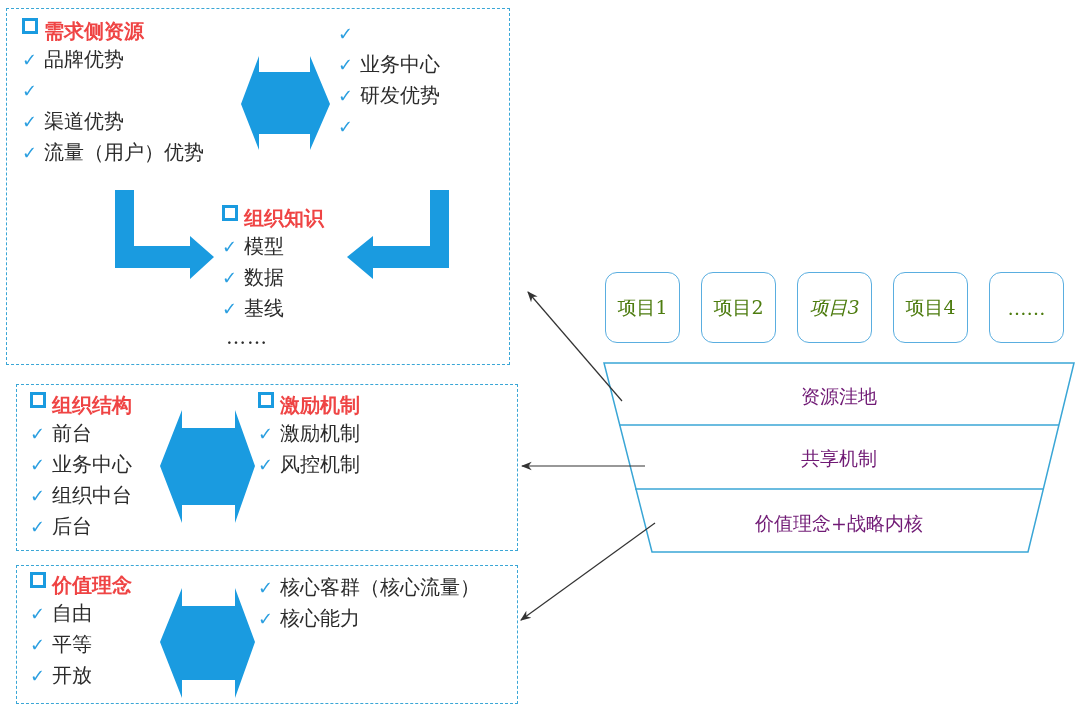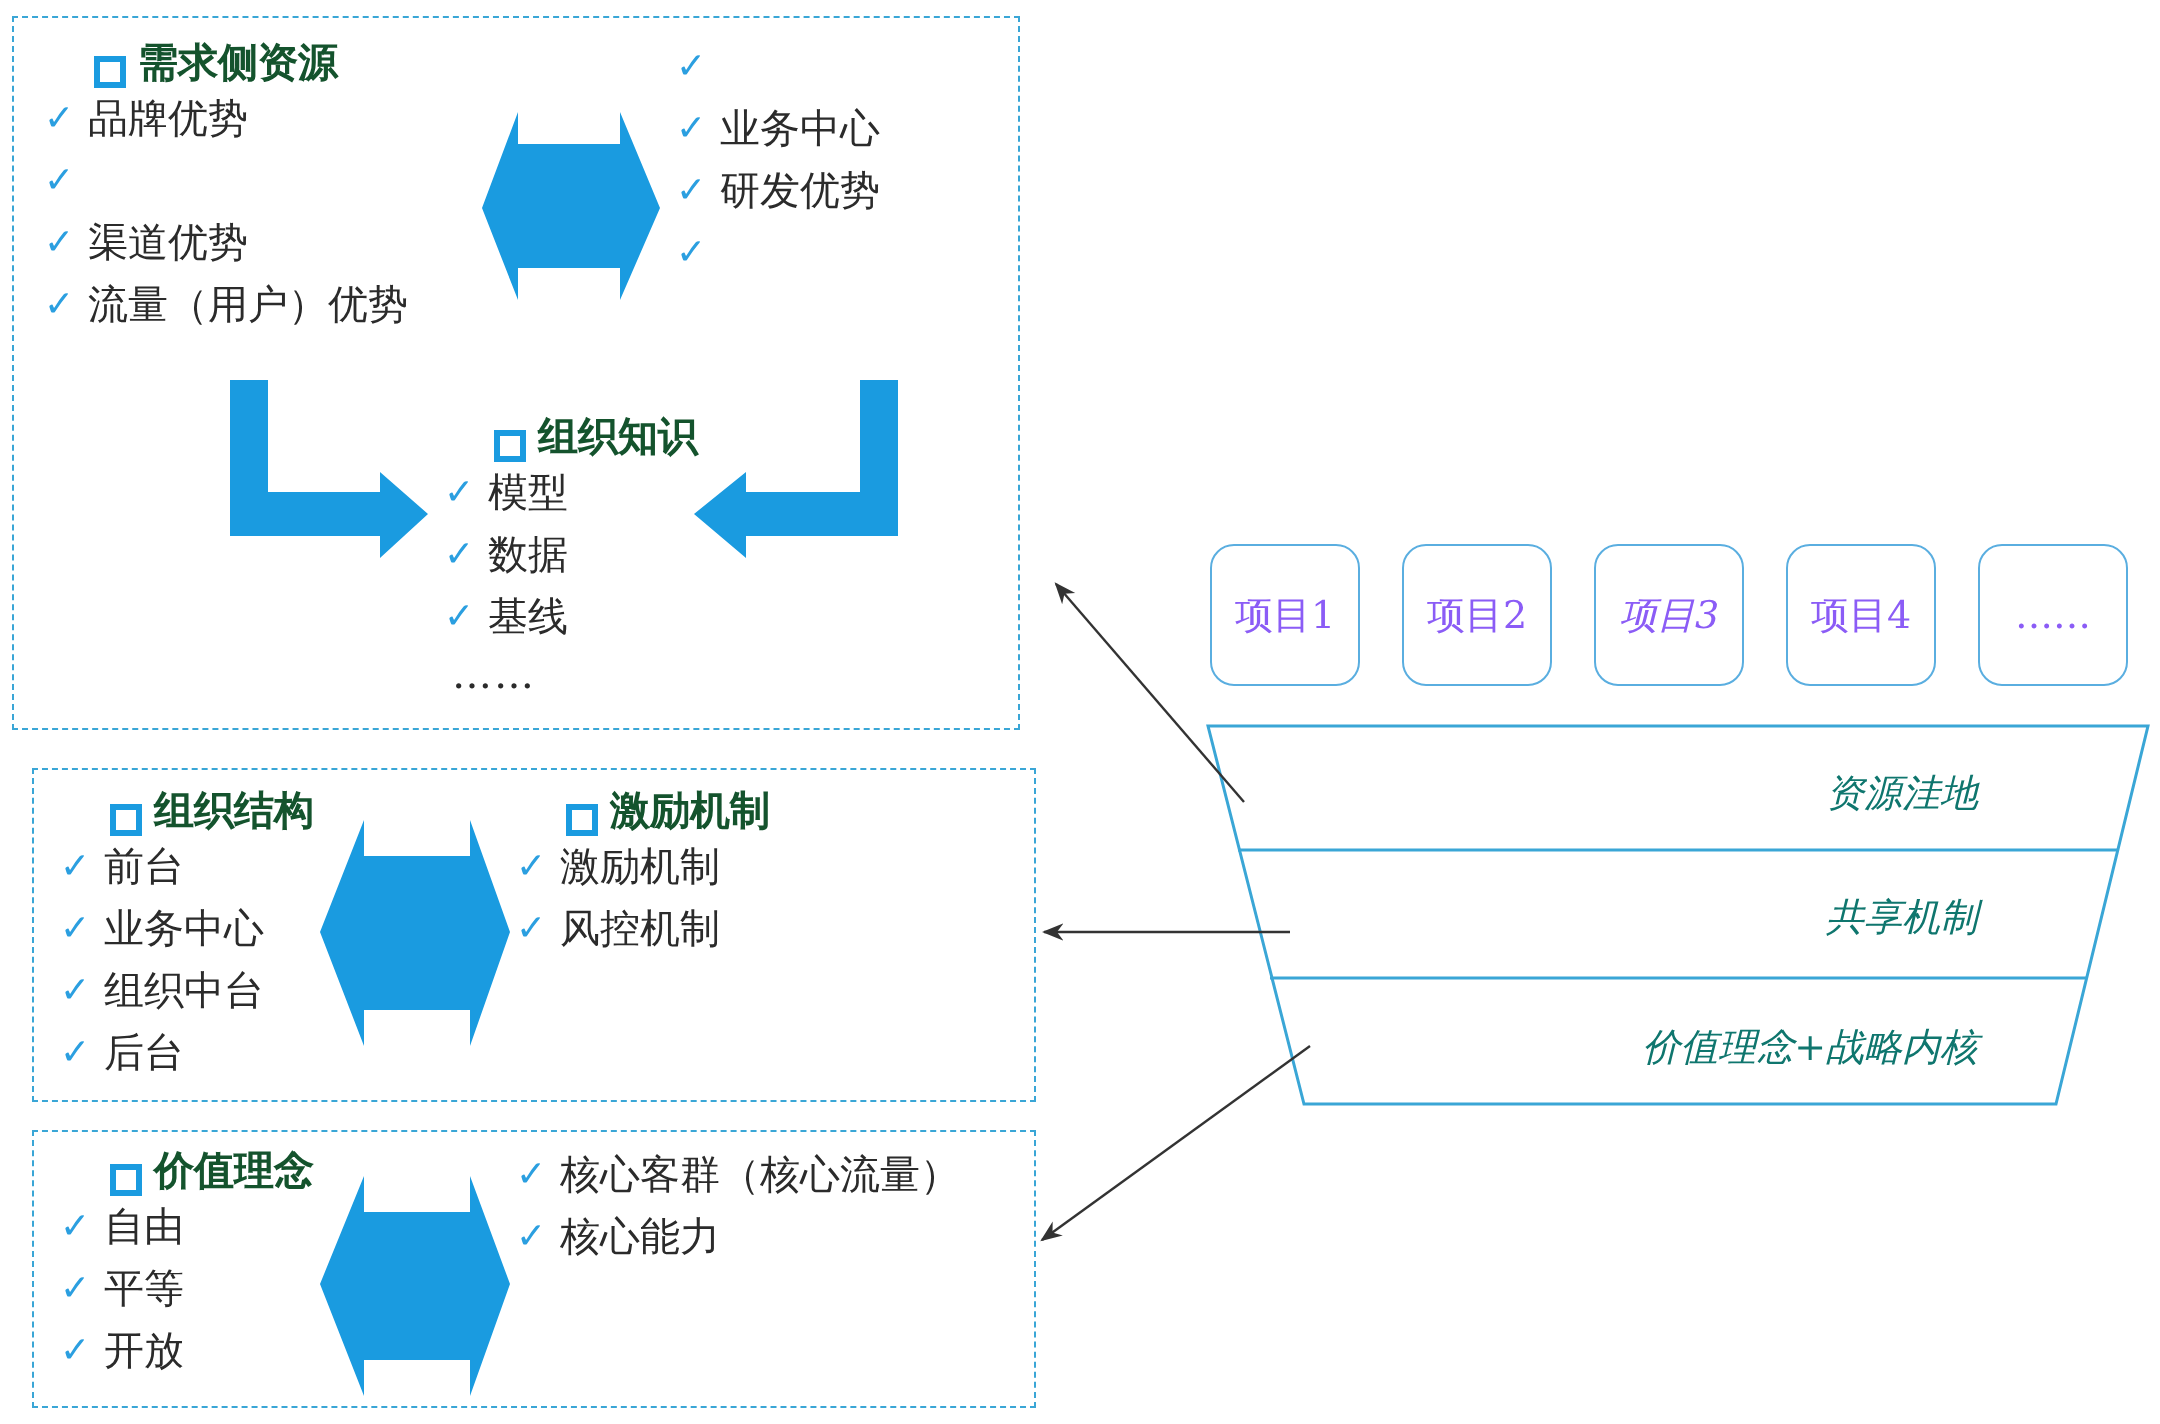--- a/index.html
+++ b/index.html
@@ -1,31 +1,31 @@
 <!DOCTYPE html>
 <html><head>
 <meta charset="utf-8">
 <style>
   html, body { margin: 0; padding: 0; background: #ffffff; }
   body { width: 1080px; height: 712px; position: relative; overflow: hidden;
          font-family: "DejaVu Serif", "Liberation Serif", serif; color: #2b2b2b; }
   .panel { position: absolute; border: 1.5px dashed #3aa6d6; box-sizing: border-box; }
   .group { position: absolute; }
   .heading { font-family: "DejaVu Sans", "Liberation Sans", sans-serif; font-size: 20px; line-height: 26px;
-             font-weight: bold; color: #14532d; display: flex; align-items: flex-end; white-space: nowrap; margin-left: 25px; }
+             font-weight: bold; color: #ef4444; display: flex; align-items: flex-start; white-space: nowrap; }
   .sq { display: inline-block; width: 10px; height: 10px; border: 3px solid #1a9be0; margin-right: 6px;
         box-sizing: content-box; flex: 0 0 auto; }
   .item { font-size: 20px; line-height: 31px; white-space: nowrap; display: flex; align-items: center; }
   .check { color: #2b9fe0; font-family: "DejaVu Sans", sans-serif; font-size: 18px; margin-right: 4px; width: 18px; display:inline-block; }
   .ell { font-size: 20px; line-height: 26px; letter-spacing: 1px; }
   svg.overlay { position: absolute; left: 0; top: 0; width: 1080px; height: 712px; pointer-events: none; }
   .proj { position: absolute; top: 272px; width: 75px; height: 71px; border: 1.5px solid #5aaee0;
           border-radius: 12px; box-sizing: border-box; display: flex; align-items: center; justify-content: center;
-          font-size: 19px; color: #8b5cf6; }
-  .layer-label { position: absolute; font-size: 19px; color: #0f766e; text-align: right; width: 300px; font-style: italic; }
+          font-size: 19px; color: #4d7c0f; }
+  .layer-label { position: absolute; font-size: 19px; color: #701a75; text-align: center; width: 300px; }
 </style>
 </head>
 <body>
 
 <div class="panel" style="left:6px; top:8px; width:504px; height:357px;"></div>
 
 <div class="panel" style="left:16px; top:384px; width:502px; height:167px;"></div>
 
 <div class="panel" style="left:16px; top:565px; width:502px; height:139px;"></div>
 

